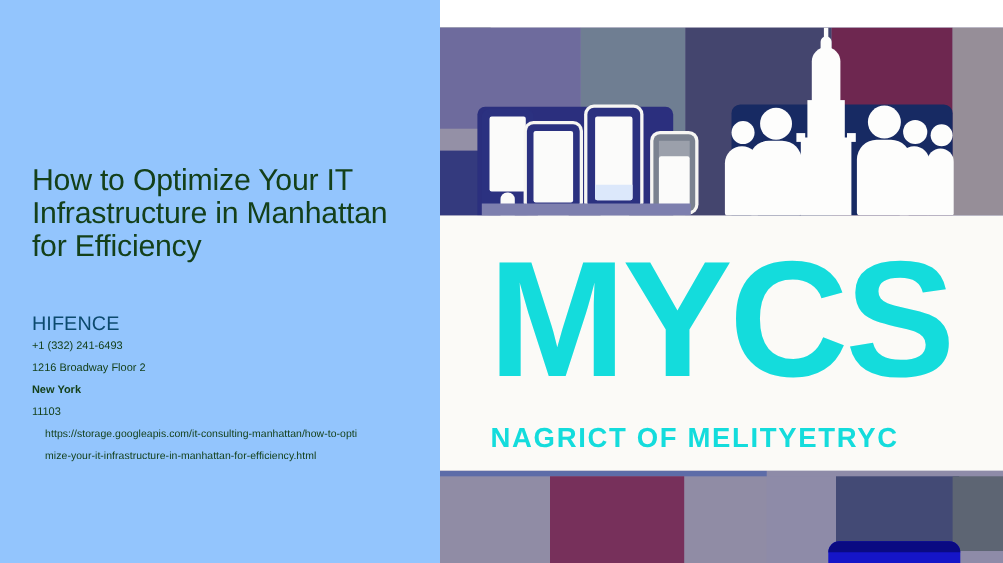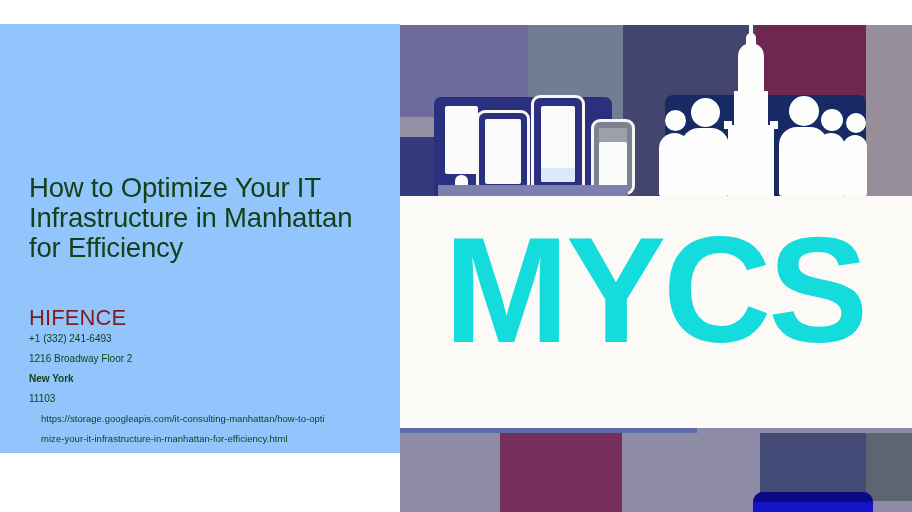--- a/index.html
+++ b/index.html
@@ -16,44 +16,43 @@
     height: 512px;
     overflow: hidden;
     background: #ffffff;
   }
 
   
   #left-panel {
     position: absolute;
     left: 0; top: 0;
     width: 400px;
-    height: 429px;
+    height: 512px;
     background: #93c5fd;
     overflow: hidden;
-    margin-top: 24px;
   }
   #article-title {
     position: absolute;
     left: 29px;
     top: 149px;
     width: 360px;
     font-size: 27.5px;
     line-height: 30px;
     font-weight: 400;
     color: #14401a;
     letter-spacing: -0.2px;
   }
   #company-name {
     position: absolute;
     left: 29px;
     top: 283px;
-    font-size: 22px;
+    font-size: 18px;
     line-height: 22px;
     font-weight: 400;
-    color: #7f1d1d;
+    color: #0c4a6e;
     letter-spacing: 0.1px;
   }
   .contact-line {
     position: absolute;
     left: 29px;
     font-size: 10px;
     line-height: 14px;
     color: #14401a;
   }
   #contact-phone { top: 308px; }
@@ -382,20 +381,21 @@
       <div class="person-head" id="p3-head"></div>
       <div class="person-body" id="p3-body"></div>
       <div class="person-head" id="p4-head"></div>
       <div class="person-body" id="p4-body"></div>
       <div class="person-head" id="p5-head"></div>
       <div class="person-body" id="p5-body"></div>
     </div>
 
     <div id="logo-band">
       <div id="logo-wordmark">MYCS</div>
+      <div id="logo-tagline">NAGRICT OF MELITYETRYC</div>
     </div>
 
     <div id="hero-bottom">
       <div id="bottom-base-mid"></div>
       <div id="bottom-base-left"></div>
       <div id="bottom-rule"></div>
       <div id="bottom-navy-plate"></div>
       <div id="bottom-gray-right"></div>
       <div id="bottom-lilac-right"></div>
       <div id="bottom-maroon"></div>

